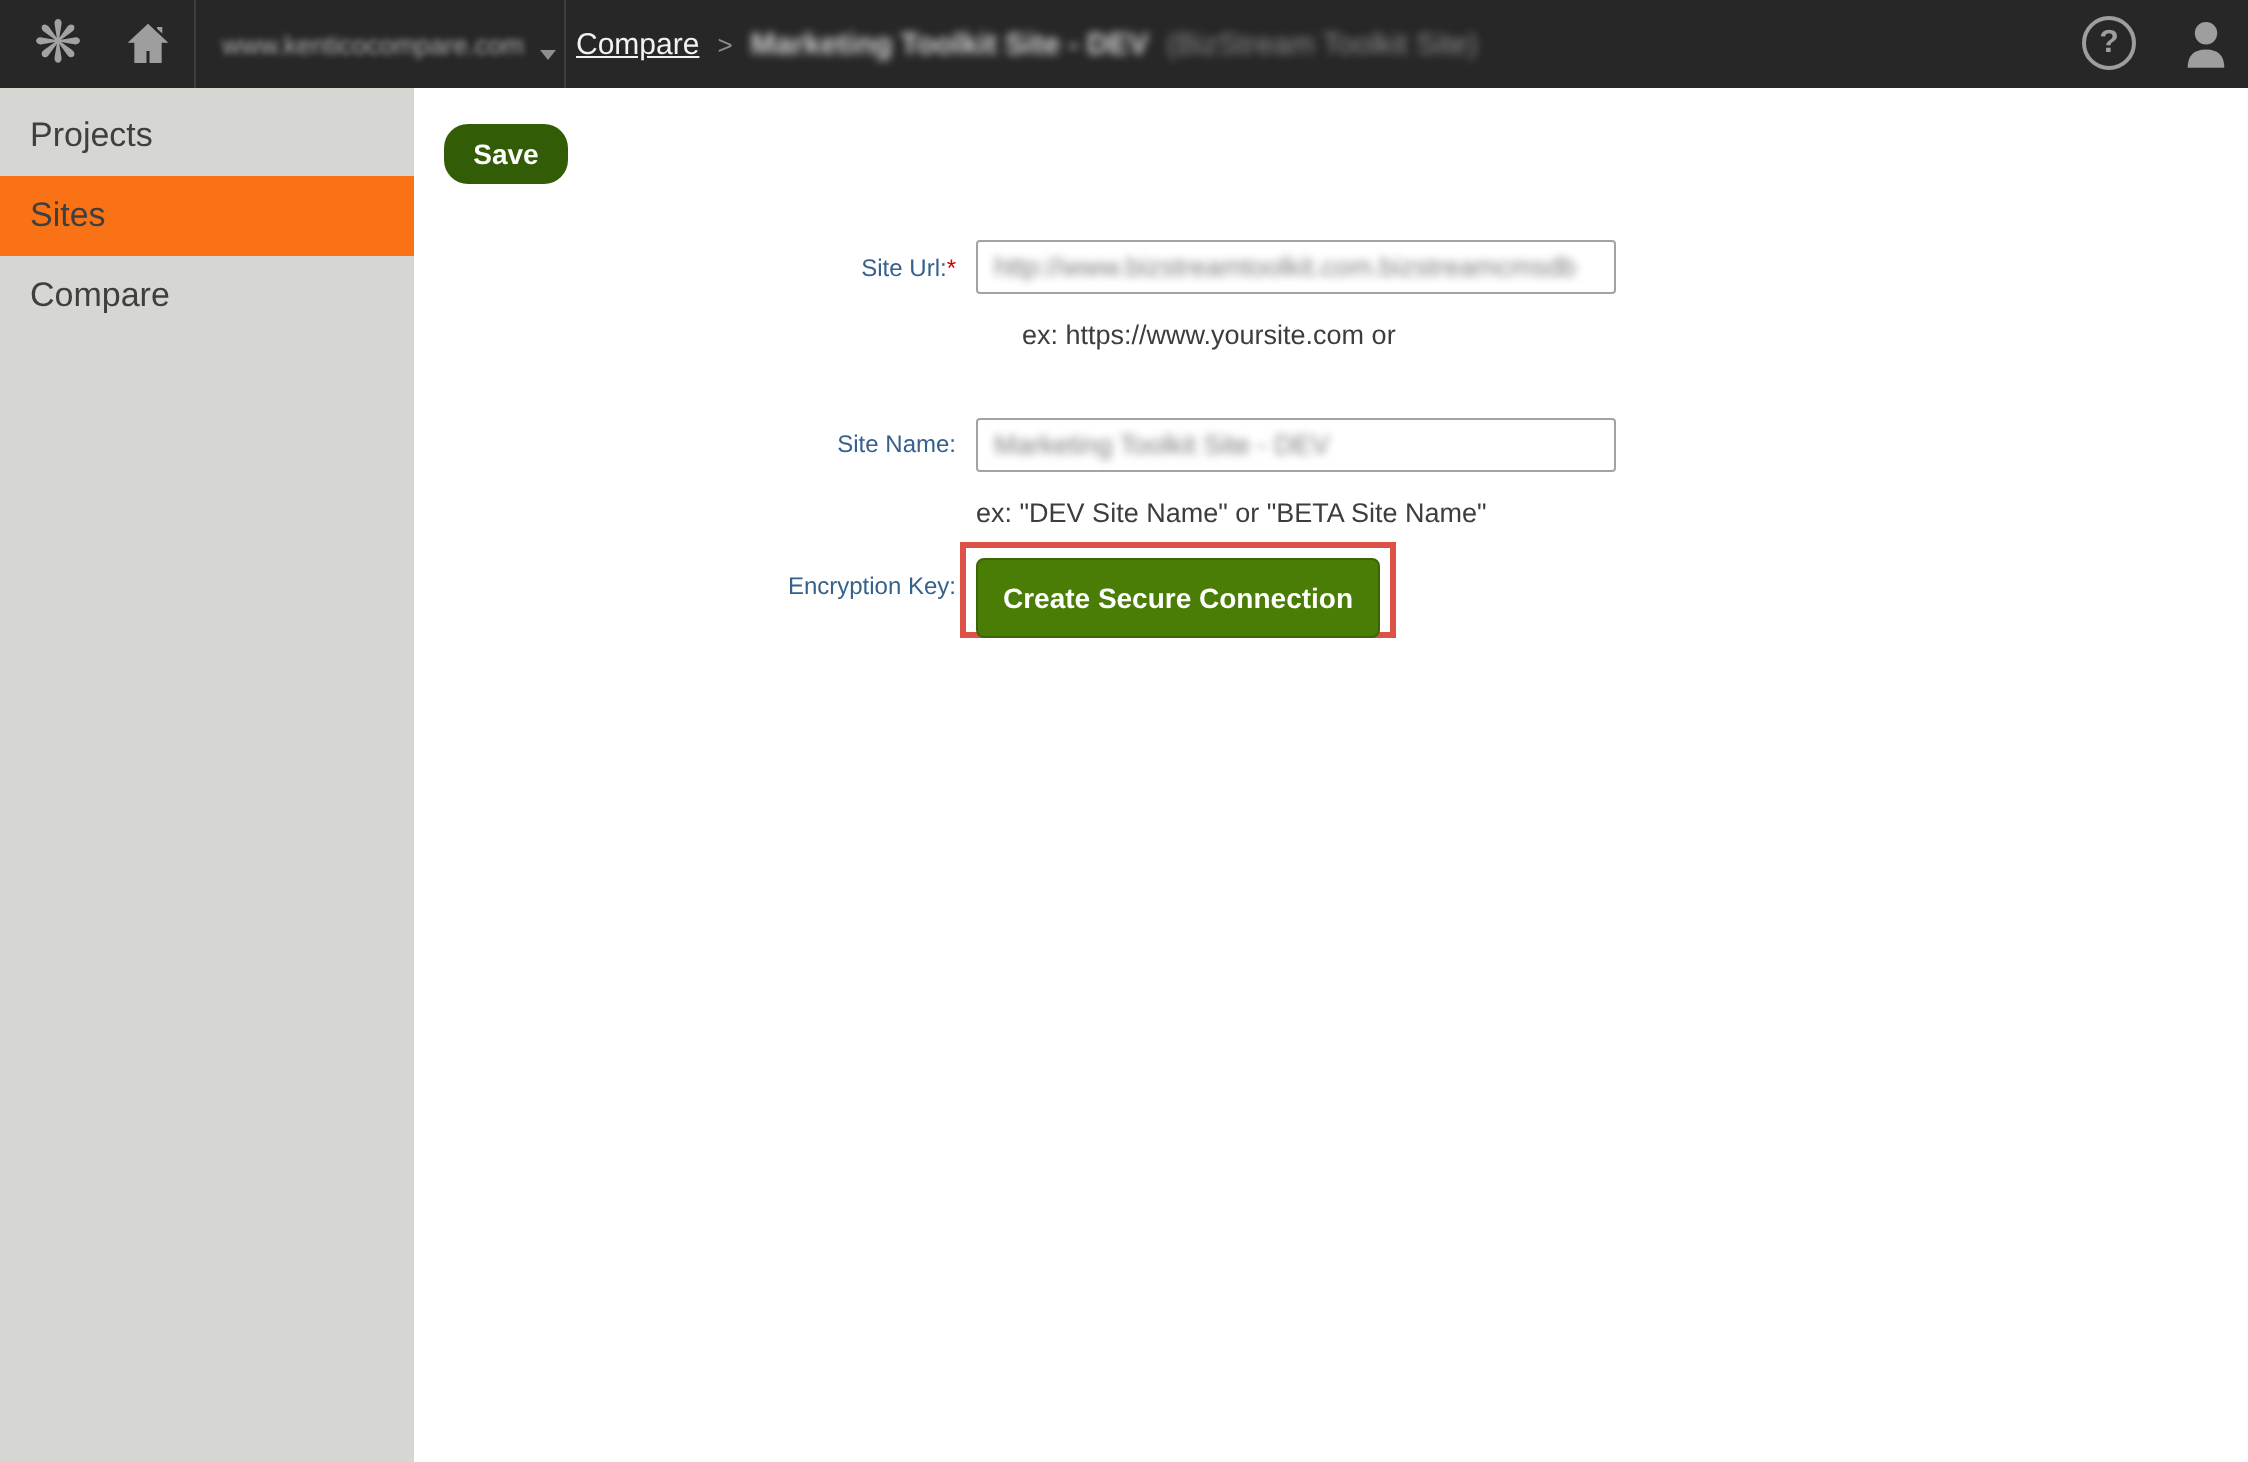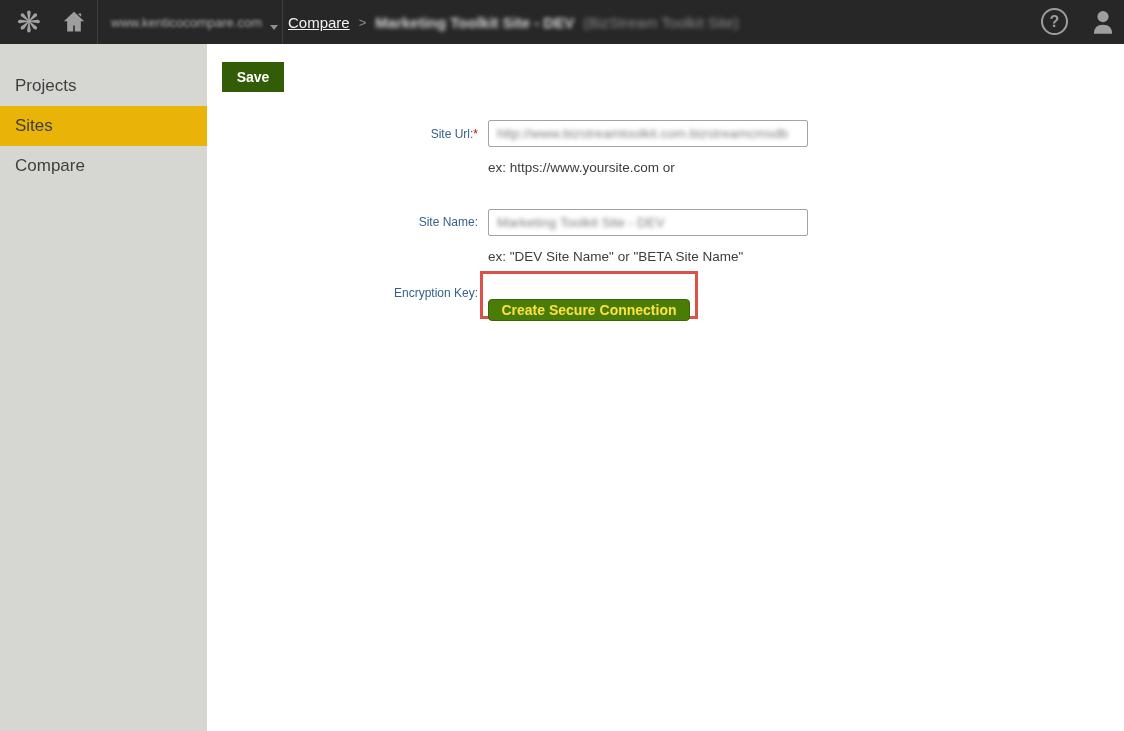--- a/index.html
+++ b/index.html
@@ -54,32 +54,32 @@
     display:flex; align-items:center; justify-content:center; cursor:pointer;
   }
   .user-btn {
     position:absolute; left:1088px; top:6px; width:30px; height:32px;
     display:flex; align-items:center; justify-content:center; cursor:pointer;
   }
 
   
   .sidebar {
     position:absolute; top:44px; left:0; width:207px; height:687px;
-    background:#d6d6d3; padding-top:22px;
+    background:#d6d6d3; padding-top:4px;
   }
   .side-item {
     height:40px; line-height:40px; padding-left:15px;
     font-size:17px; color:#3f3f3f; cursor:pointer; white-space:nowrap;
   }
-  .side-item.active { background:#eab308; }
+  .side-item.active { background:#f97316; }
 
   
   .save-btn {
     position:absolute; left:222px; top:62px; width:62px; height:30px;
-    background:#335c06; color:#ffffff; border:none; border-radius:0;
+    background:#335c06; color:#ffffff; border:none; border-radius:12px;
     font-family:"Liberation Sans", sans-serif;
     font-size:14px; font-weight:bold; cursor:pointer;
   }
   .form-label {
     position:absolute; left:208px; width:270px; text-align:right;
     font-size:12px; color:#35618c; white-space:nowrap;
   }
   .required { color:#cc0000; }
   .label-url  { top:127px; }
   .label-name { top:215px;padding-left:25px; }
@@ -94,32 +94,32 @@
   .input-url  { top:120px; }
   .input-name { top:209px; }
   .input-value {
     font-size:13.5px; color:#7e7e7e; white-space:nowrap;
     filter:blur(2.1px);
   }
   .hint {
     position:absolute; left:488px; font-size:13.5px; color:#3d3d3d;
     line-height:19px; white-space:nowrap;
   }
-  .hint-url  { top:158px; }
+  .hint-url  { top:158px;margin-left:23px; }
   .hint-name { top:247px; }
 
   .annotation-box {
     position:absolute; left:480px; top:271px; width:218px; height:48px;
     border:3px solid #dc5247; background:transparent;
   }
   .csc-btn {
-    position:absolute; left:488px; top:279px; width:202px; height:22px;
-    background:#4a7d05; color:#fde047; border:1px solid #3c6604; border-radius:4px;
+    position:absolute; left:488px; top:279px; width:202px; height:40px;
+    background:#4a7d05; color:#ffffff; border:1px solid #3c6604; border-radius:4px;
     font-family:"Liberation Sans", sans-serif;
-    font-size:14px; font-weight:bold; cursor:pointer;margin-top:20px;
+    font-size:14px; font-weight:bold; cursor:pointer;
   }
 
   .icon-svg { display:block; }
 </style>
 </head>
 <body>
 
 <div class="topbar">
 
   <div class="logo-btn">❋</div>

